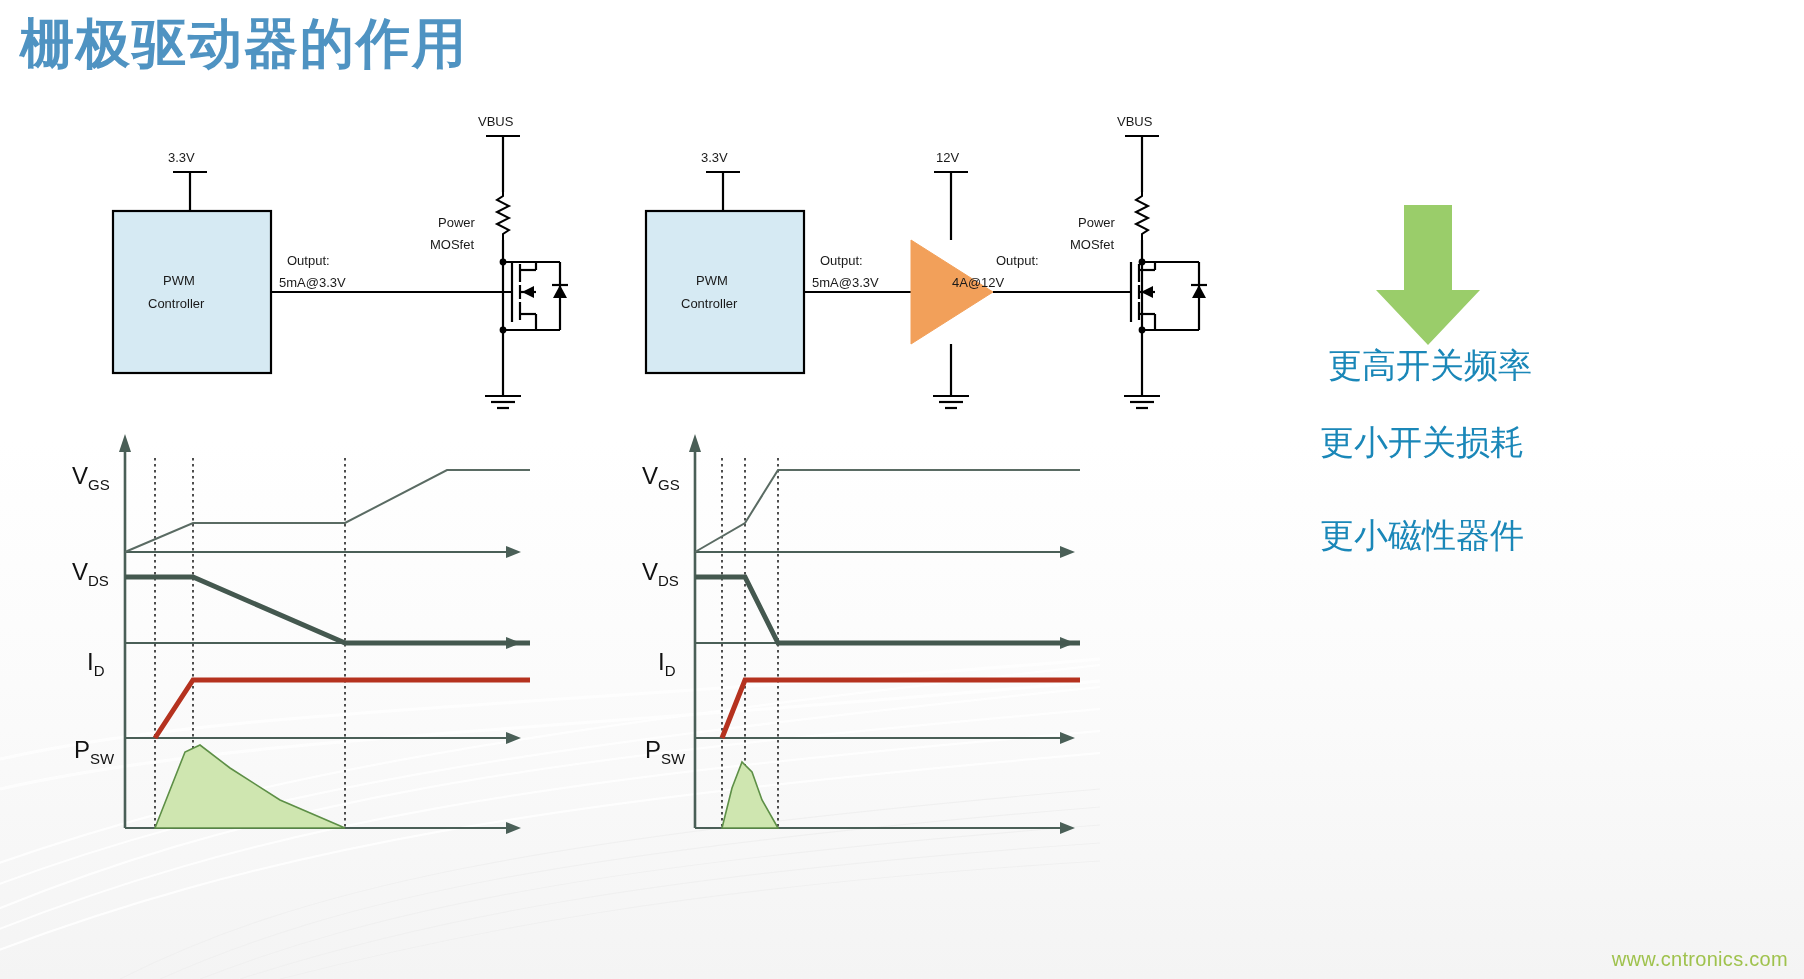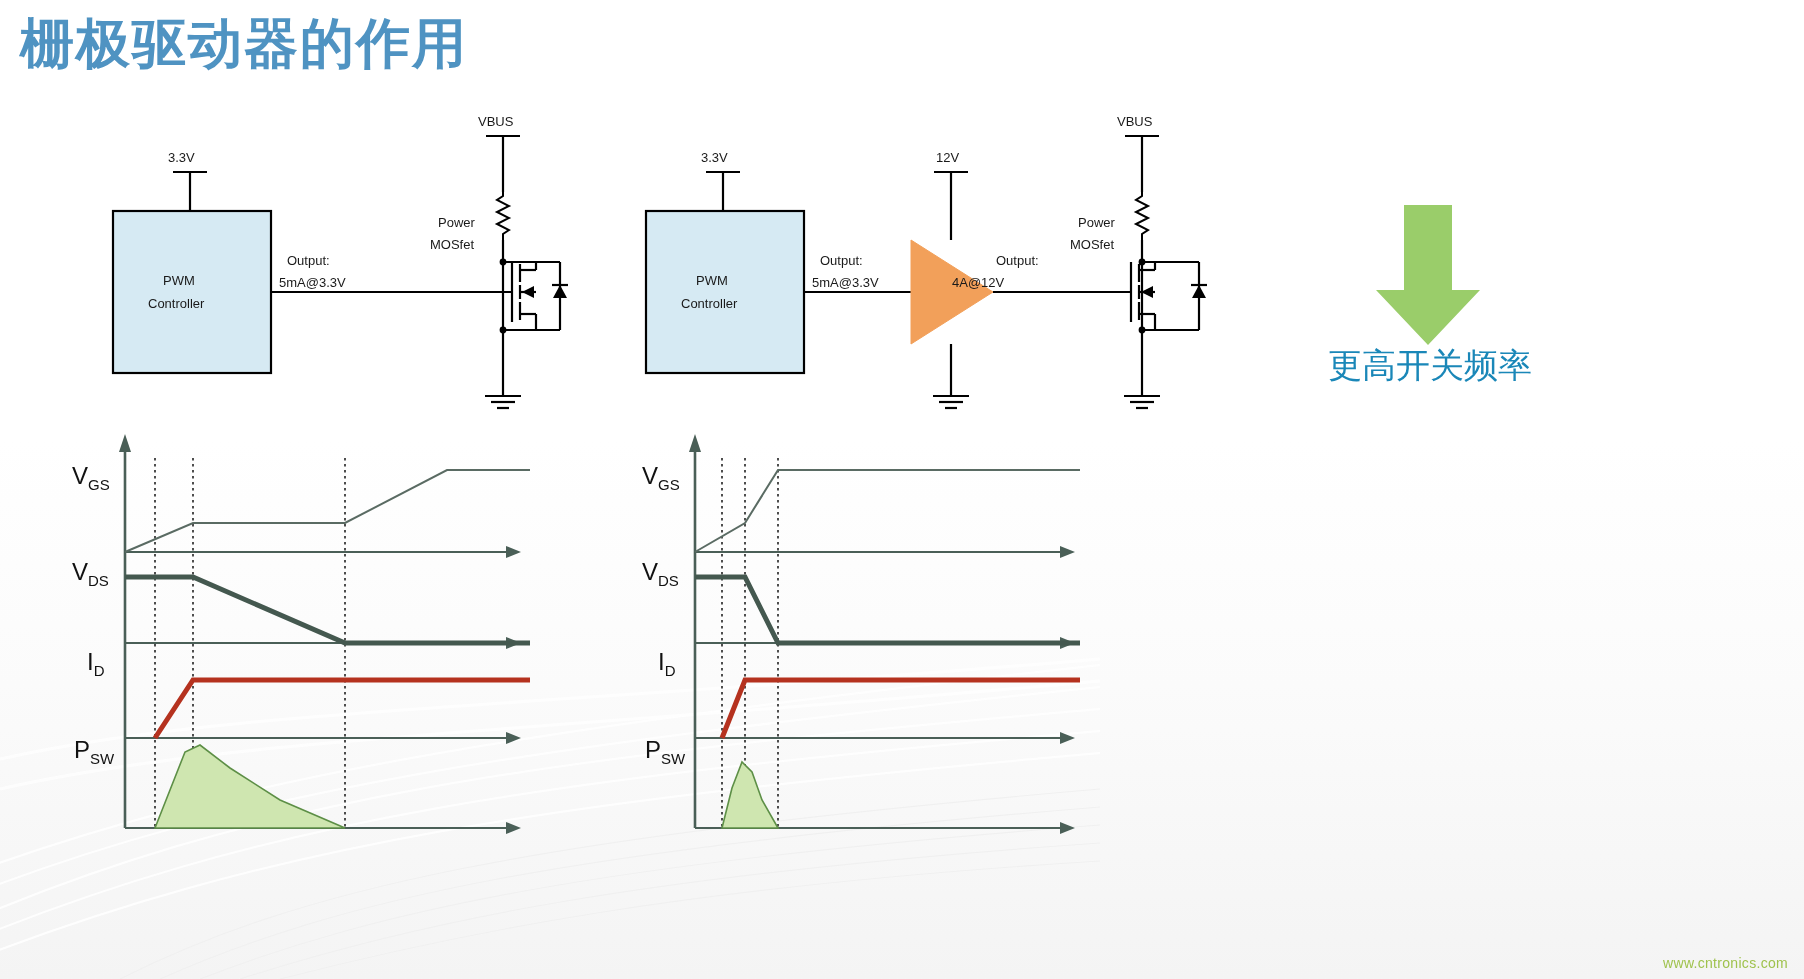--- a/index.html
+++ b/index.html
@@ -17,21 +17,21 @@
   .title{
     position:absolute;left:20px;top:8px;
     font-size:54px;letter-spacing:2px;color:#4f93c2;
     font-weight:bold;white-space:nowrap;
   }
 
   .lbl{position:absolute;font-size:13px;color:#1a1a1a;white-space:nowrap;}
 
   .watermark{
     position:absolute;right:16px;bottom:8px;
-    font-size:14px;color:#9fc24d;letter-spacing:.3px;
+    font-size:20px;color:#9fc24d;letter-spacing:.3px;
   }
 
   .zh{
     position:absolute;font-size:34px;color:#1a87b8;white-space:nowrap;
     font-family:"DejaVu Sans","Liberation Sans",sans-serif;
   }
 
   svg.layer{position:absolute;left:0;top:0;width:1804px;height:979px;overflow:visible;}
   .wire{stroke:#000;stroke-width:2.2;fill:none;}
   .wirethin{stroke:#000;stroke-width:2;fill:none;}
@@ -268,15 +268,17 @@
     <span>V</span><sub style="font-size:15px;">DS</sub>
   </div>
   <div style="position:absolute;left:658px;top:648px;font-size:24px;color:#111;">
     <span>I</span><sub style="font-size:15px;">D</sub>
   </div>
   <div style="position:absolute;left:645px;top:736px;font-size:24px;color:#111;">
     <span>P</span><sub style="font-size:15px;">SW</sub>
   </div>
 
   <div class="zh" style="left:1320px;top:343px;margin-left:8px;">更高开关频率</div>
+  <div class="zh" style="left:1320px;top:420px;">更小开关损耗</div>
+  <div class="zh" style="left:1320px;top:513px;">更小磁性器件</div>
 
   <div class="watermark">www.cntronics.com</div>
 </div>
 
 </body></html>

